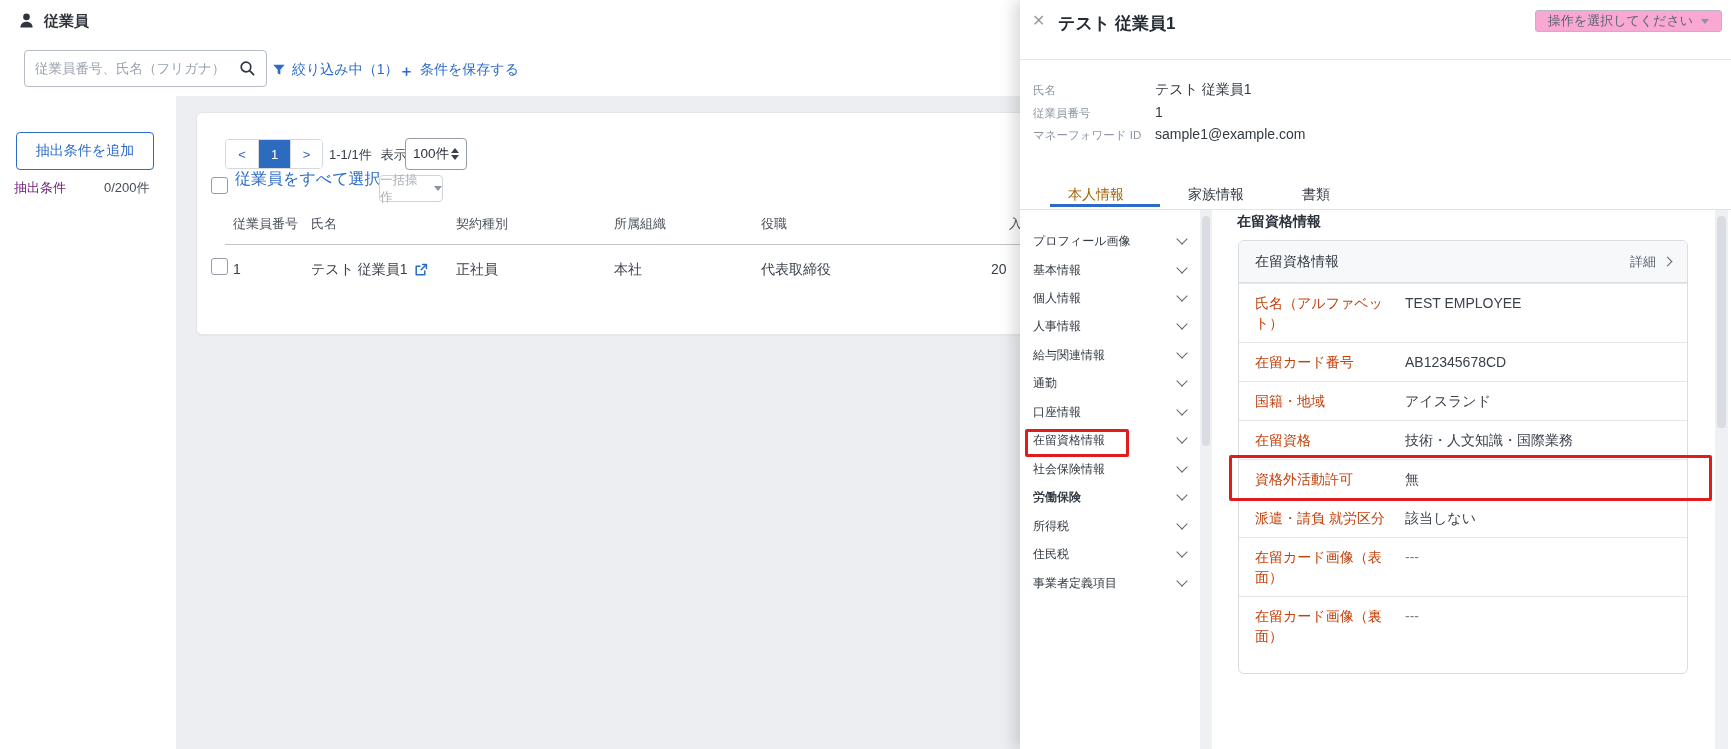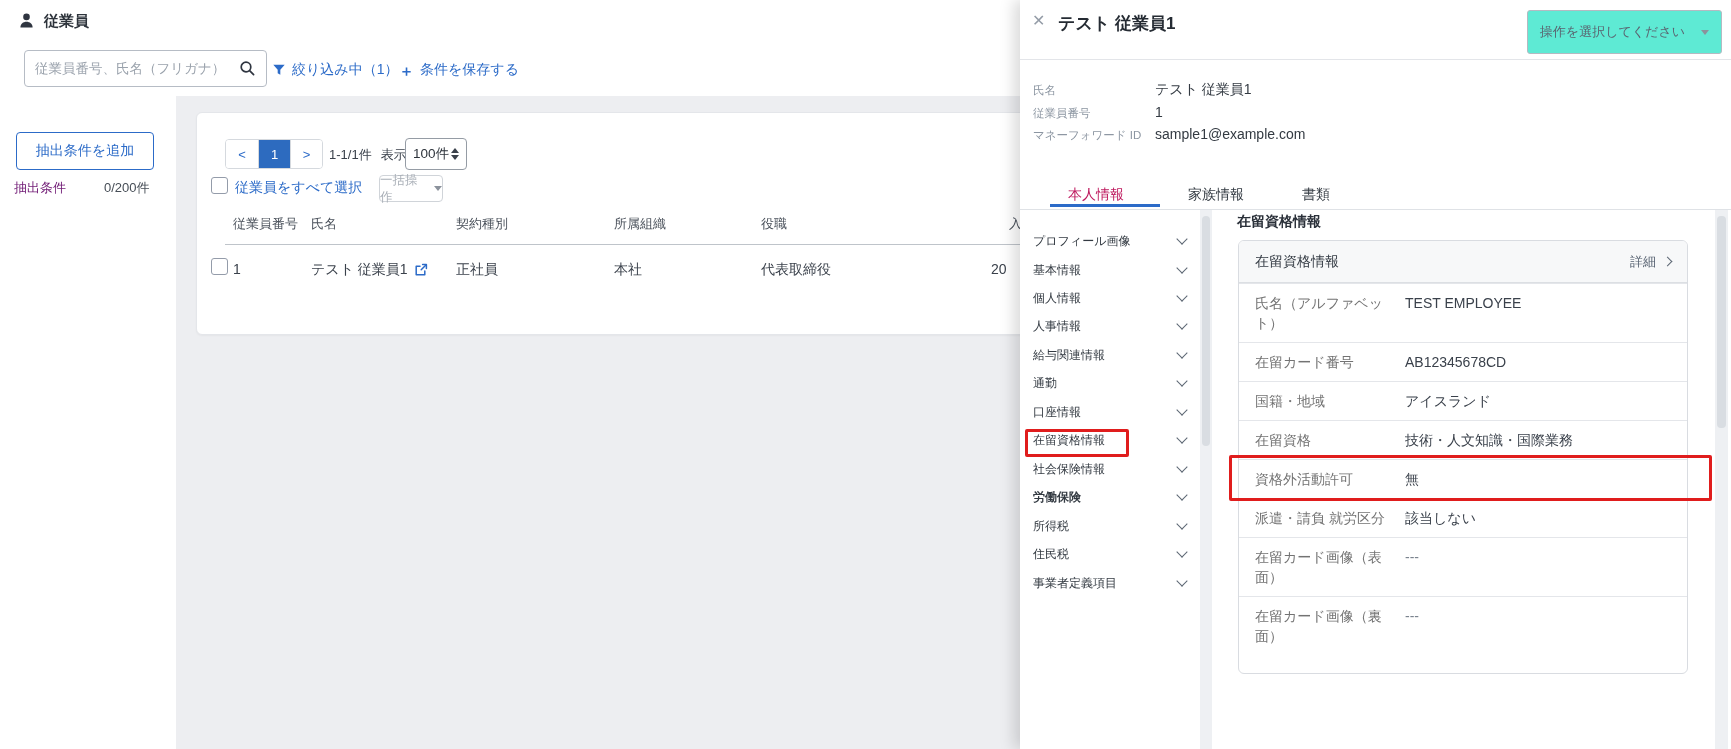--- a/index.html
+++ b/index.html
@@ -36,62 +36,62 @@
   .pag-btn.active { background:#2d6bbf; color:#fff; }
   .pag-text { position:absolute; left:132px; top:33px; font-size:13px; color:#3a414b; display:flex; gap:9px; }
   .per-page { position:absolute; left:208px; top:25px; width:62px; height:32px; border:1px solid #959ca5;
               border-radius:4px; background:#fff; display:flex; align-items:center; padding:0 7px;
               font-size:13.5px; color:#2d333b; cursor:pointer; justify-content:space-between; }
   .updown { display:flex; flex-direction:column; gap:2px; }
   .tri-up { width:0; height:0; border-left:4px solid transparent; border-right:4px solid transparent; border-bottom:5px solid #3a414b; }
   .tri-dn { width:0; height:0; border-left:4px solid transparent; border-right:4px solid transparent; border-top:5px solid #3a414b; }
   .caret-dn { width:0; height:0; border-left:4px solid transparent; border-right:4px solid transparent; border-top:5px solid #8b929c; }
   .checkbox { width:17px; height:17px; border:1.5px solid #949caa; border-radius:3px; background:#fff; cursor:pointer; }
-  .selall-link { position:absolute; left:38px; top:66px; font-size:14px; color:#2c6bc8; cursor:pointer; }
+  .selall-link { position:absolute; left:38px; top:56px; font-size:16px; color:#2c6bc8; cursor:pointer; }
   .bulk-btn { position:absolute; left:182px; top:62px; width:64px; height:27px; border:1px solid #d0d4d9;
               border-radius:4px; background:#fff; color:#a9afb7; font-size:12.5px;
               display:flex; align-items:center; justify-content:center; gap:5px; }
   .th { position:absolute; top:102px; font-size:13px; color:#49505a; white-space:nowrap; }
   .hdr-line { position:absolute; left:28px; top:131px; width:803px; height:1px; background:#bfc4ca; }
   .td { position:absolute; top:148px; font-size:14px; color:#3a414b; white-space:nowrap; display:flex; align-items:center; gap:6px; }
 
   
   #drawer { position:absolute; left:1020px; top:0; width:711px; height:749px; background:#fff;
             box-shadow:-6px 0 14px rgba(0,0,0,.15); z-index:5; }
   .close-btn { position:absolute; left:12px; top:13px; font-size:16px; color:#949ca7; cursor:pointer; line-height:1; }
   .drawer-title { position:absolute; left:38px; top:12px; font-size:17px; font-weight:700; color:#252b33; }
-  .action-btn { position:absolute; right:9px; top:10px; height:44px; padding:0 12px; border:1px solid #b4bac2;
-                border-radius:3px; background:#5eead4; display:flex; align-items:center; gap:16px;
+  .action-btn { position:absolute; right:9px; top:10px; height:22px; padding:0 12px; border:1px solid #b4bac2;
+                border-radius:3px; background:#f9a8d4; display:flex; align-items:center; gap:8px;
                 font-size:13px; color:#5a6470; cursor:pointer; }
   .hdr-divider { position:absolute; left:0; top:59px; width:100%; height:1px; background:#e3e5e9; }
   .summary { position:absolute; left:13px; top:81px; display:flex; flex-direction:column; gap:5px; }
   .sum-row { display:flex; align-items:baseline; }
   .sum-label { width:122px; font-size:11.5px; color:#8b95a1; }
   .sum-value { font-size:14px; color:#333a42; }
   .tab { position:absolute; top:186px; font-size:14px; color:#333a42; font-weight:500; cursor:pointer; }
-  .tab.active { color:#be185d; }
+  .tab.active { color:#a16207; }
   .tab-underline { position:absolute; left:30px; top:204px; width:110px; height:3px; background:#2c6bc8; }
   .tabs-border { position:absolute; left:0; top:209px; width:100%; height:1px; background:#dfe2e6; }
   .nav-item { position:absolute; left:0; width:180px; height:28px; display:flex; align-items:center; cursor:pointer; }
   .nav-item .lbl { margin-left:13px; font-size:12px; color:#333a42; white-space:nowrap; }
   .chev-dn { position:absolute; left:158px; width:8px; height:8px; border-right:1.6px solid #5c6673;
              border-bottom:1.6px solid #5c6673; transform:rotate(45deg); top:8px; }
   .scroll-strip { position:absolute; top:210px; height:539px; background:#eef0f3; }
   .scroll-thumb { position:absolute; background:#d9dde2; border-radius:4px; }
   .content-title { position:absolute; left:217px; top:213px; font-size:14px; font-weight:700; color:#2b313a; }
   .dcard { position:absolute; left:218px; top:240px; width:450px; border:1px solid #d9dce1; border-radius:6px;
            background:#fff; overflow:hidden; padding-bottom:18px; }
   .dcard-hdr { height:42px; background:#f7f8f9; border-bottom:1px solid #dcdfe3; display:flex;
                align-items:center; justify-content:space-between; padding:0 16px; }
   .dcard-hdr .t { font-size:14px; color:#343b44; }
   .detail-link { display:flex; align-items:center; gap:8px; font-size:13px; color:#556070; cursor:pointer; }
   .chev-rt { width:7px; height:7px; border-right:1.6px solid #5c6673; border-top:1.6px solid #5c6673; transform:rotate(45deg); }
   .dcard-row { display:flex; padding:9px 16px; border-top:1px solid #e4e6ea; }
   .dcard-row:first-of-type { border-top:none; }
-  .dcard-row .l { width:150px; font-size:14px; color:#737373; line-height:20px; flex-shrink:0; }
+  .dcard-row .l { width:150px; font-size:14px; color:#c2410c; line-height:20px; flex-shrink:0; }
   .dcard-row .v { font-size:14px; color:#3a414b; line-height:20px; }
   .dcard-row .v.muted { color:#7b848f; }
 
   
   .anno { position:absolute; border:3px solid #e01d1d; border-radius:2px; z-index:20; pointer-events:none; }
   #anno-nav { left:1025px; top:429px; width:104px; height:28px; }
   #anno-row { left:1229px; top:455px; width:483px; height:46px; }
 
   svg { display:block; }
 </style>

